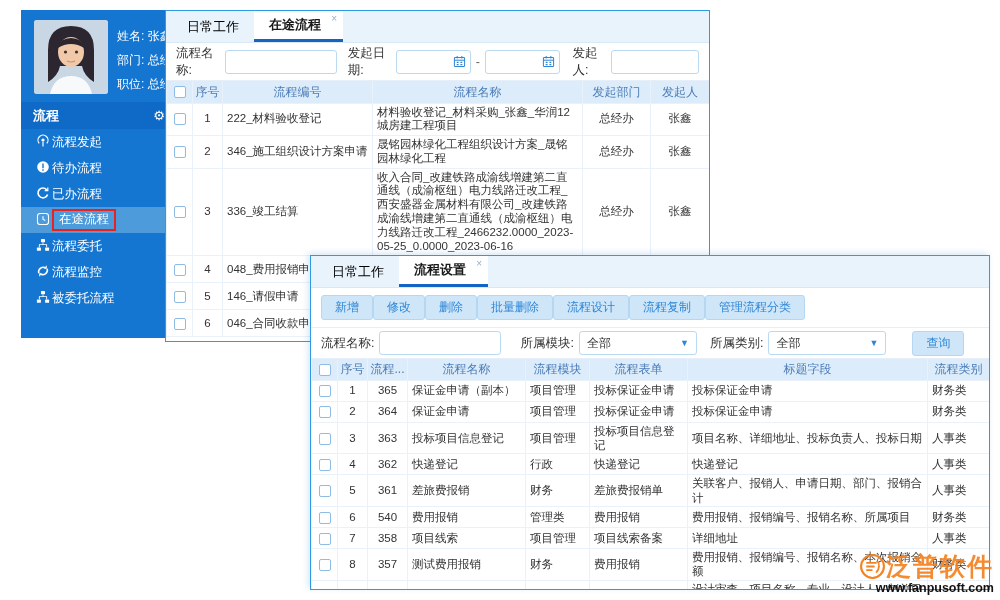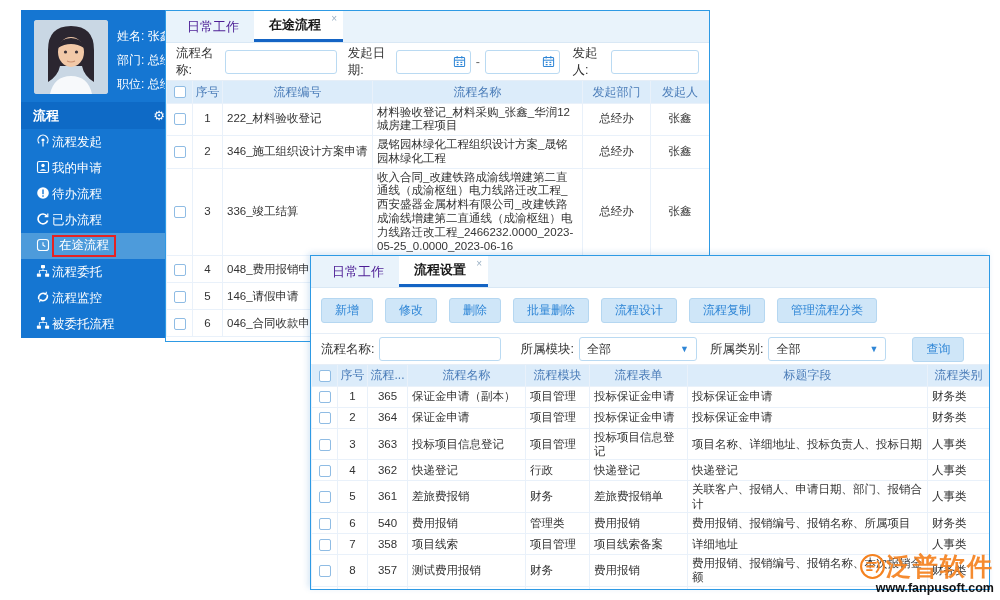--- a/index.html
+++ b/index.html
@@ -17,25 +17,25 @@
   .mitem.sel { background:#4d9bdb; }
   .mitem svg { width:14px; height:14px; flex:none; }
   .redbox { border:2px solid #e62222; padding:0 5px 1px 5px; }
 
   
   .win { position:absolute; background:#fff; border:1px solid #2e9ae4; overflow:hidden; }
   .win1 { left:165px; top:10px; width:545px; height:332px; }
   .win2 { left:310px; top:255px; width:680px; height:335px; z-index:5; box-shadow:-2px -2px 6px rgba(40,120,200,.18); }
 
   .tabbar { display:flex; align-items:stretch; background:#e9f3fb; height:32px; padding-left:6px; border-bottom:1px solid #d9e8f5; }
-  .tab { position:relative; display:flex; align-items:center; padding:0 15px; font-size:13px; color:#4c1d95; cursor:pointer; }
+  .tab { position:relative; display:flex; align-items:center; padding:0 15px; font-size:13px; color:#000000; cursor:pointer; }
   .tab.active { background:#fff; color:#1a1a1a; font-weight:bold; border-bottom:3px solid #1464c4; padding-right:22px; }
   .tab .x { position:absolute; top:2px; right:6px; font-size:10px; color:#9ab0c4; font-weight:normal; }
 
-  .toolbar { display:flex; gap:12px; align-items:center; height:46px; padding:0 10px; border-bottom:1px solid #e6eef7; }
+  .toolbar { display:flex; gap:0; align-items:center; height:40px; padding:0 10px; border-bottom:1px solid #e6eef7; }
   .btn { background:#cfe6f8; color:#2f86d6; border:1px solid #b5d7f1; border-radius:3px; font-size:12px; padding:3px 13px; cursor:pointer; font-family:inherit; }
 
   .searchrow { display:flex; align-items:center; gap:5px; height:38px; padding:8px 10px; font-size:12.5px; color:#333; border-bottom:1px solid #e6eef7; }
   .win2 .searchrow { height:31px; }
   .txt { height:24px; border:1px solid #badaf2; border-radius:3px; outline:none; font-size:12px; padding:0 5px; font-family:inherit; }
   .dateinput { width:90px; height:24px; border:1px solid #badaf2; border-radius:3px; display:flex; align-items:center; justify-content:flex-end; padding-right:4px; cursor:text; background:#fff; }
   .dateinput svg { width:13px; height:13px; }
   .select { width:118px; height:24px; border:1px solid #badaf2; border-radius:3px; display:flex; align-items:center; justify-content:space-between; padding:0 7px; font-size:12px; background:#fff; cursor:pointer; }
   .caret { color:#2f86d6; font-size:9px; }
   .dash { color:#666; }
@@ -88,28 +88,20 @@
       <span class="gear">⚙</span>
     </div>
     <nav id="side-menu">
         <div class="mitem">
           <span><svg viewBox="0 0 14 14" fill="none" stroke="#fff" stroke-width="1.2">
               <circle cx="7" cy="6" r="1.6" fill="#fff" stroke="none"></circle>
               <path d="M3.2 9.4a5 5 0 1 1 7.6 0"></path>
               <path d="M7 7.8v4.6"></path>
             </svg></span>
           <span class="">流程发起</span>
-        </div>
-        <div class="mitem">
-          <span><svg viewBox="0 0 14 14" fill="none" stroke="#fff" stroke-width="1.1">
-              <rect x="1.5" y="1.5" width="11" height="11" rx="1.5"></rect>
-              <circle cx="7" cy="5.5" r="1.7" fill="#fff" stroke="none"></circle>
-              <path d="M3.8 10.8c.6-2.2 5.8-2.2 6.4 0z" fill="#fff" stroke="none"></path>
-            </svg></span>
-          <span class="">我的申请</span>
         </div>
         <div class="mitem">
           <span><svg viewBox="0 0 14 14">
               <circle cx="7" cy="7" r="5.8" fill="#fff"></circle>
               <rect x="6.3" y="3.5" width="1.4" height="4.7" fill="#1576d2"></rect>
               <rect x="6.3" y="9.3" width="1.4" height="1.5" fill="#1576d2"></rect>
             </svg></span>
           <span class="">待办流程</span>
         </div>
         <div class="mitem">

